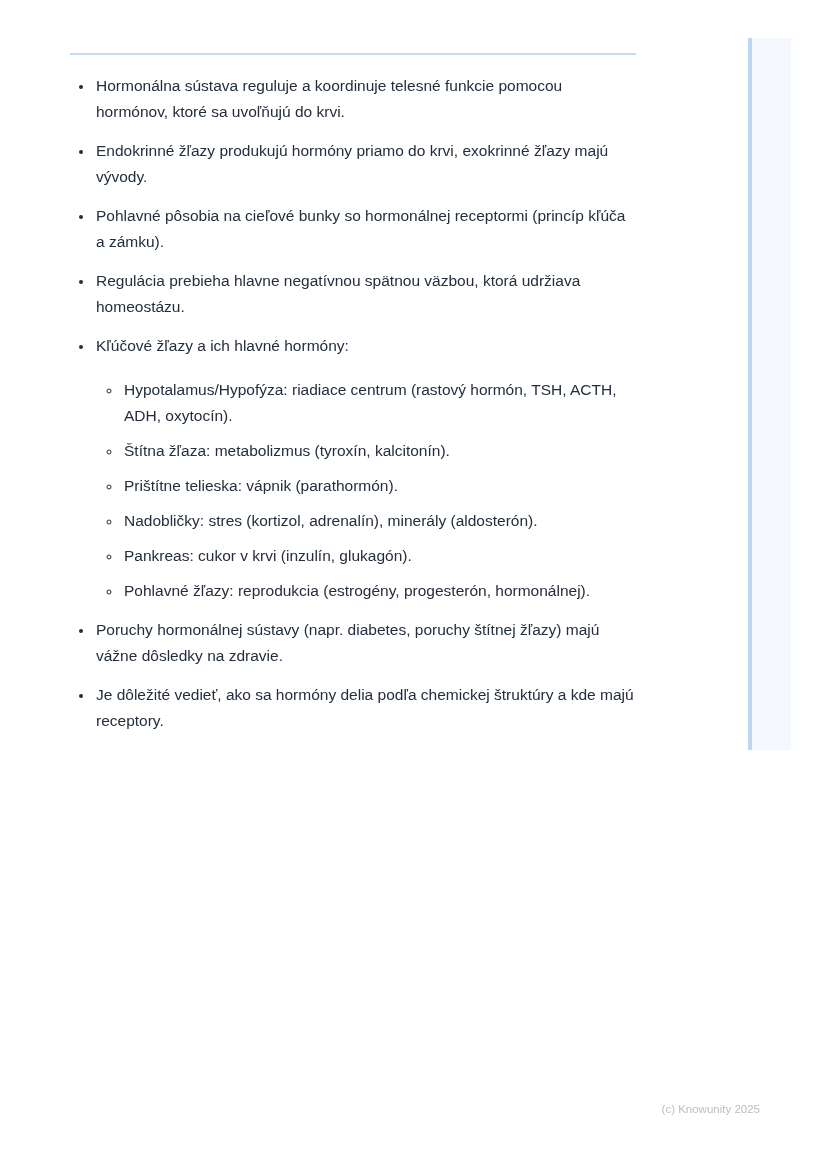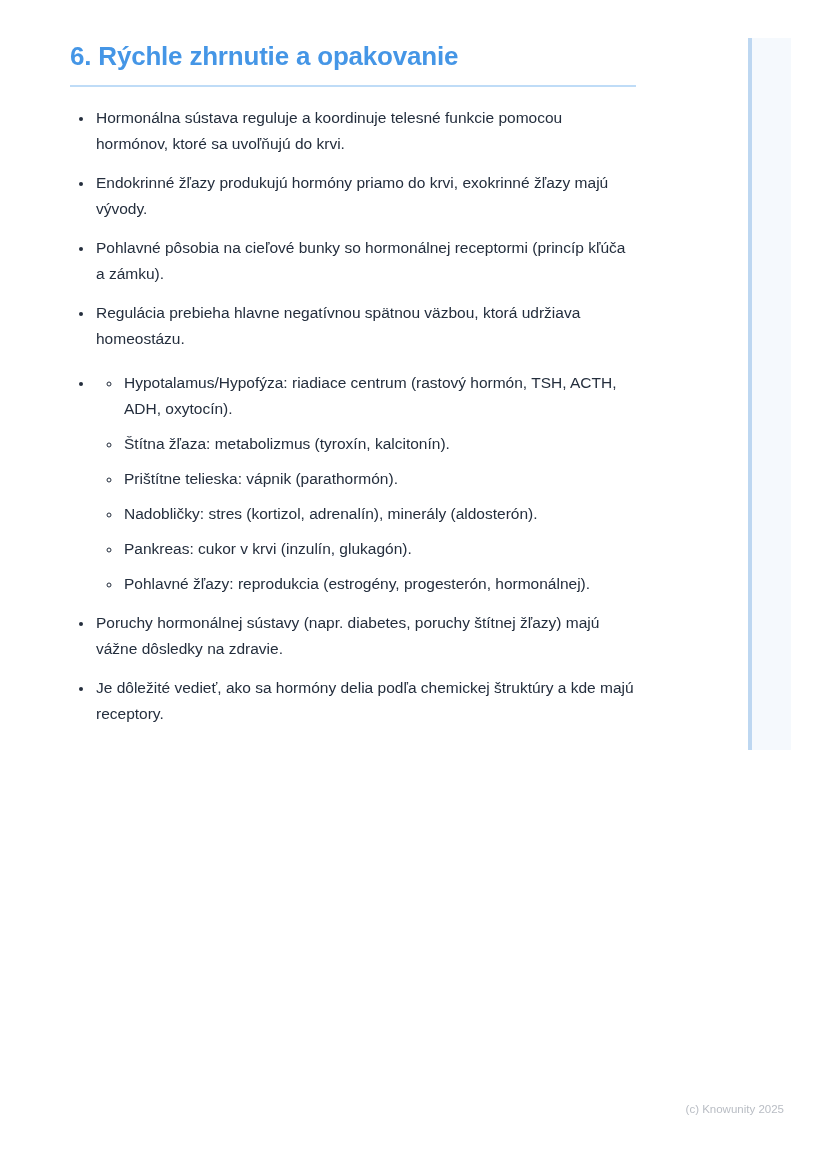--- a/index.html
+++ b/index.html
@@ -73,38 +73,37 @@
     left: 748px;
     top: 38px;
     width: 43px;
     height: 712px;
     background: var(--sidebar-fill);
     border-left: 4px solid var(--sidebar-border);
   }
   .footer-credit {
     position: absolute;
     top: 1102px;
-    right: 44px;
+    right: 68px;
     font-size: 11.5px;
     line-height: 14px;
     color: var(--footer);
   }
 </style>
 </head>
 <body>
 
 <div class="content">
-  <h1 class="page-title">6. Rýchle zhrnutie a opakovanie</h1>
   <div class="title-divider"></div>
   <ul class="main-list" id="bullet-list">
       <li><span><strong>Hormonálna sústava</strong><span> reguluje a koordinuje telesné funkcie pomocou </span><strong>hormónov</strong><span>, ktoré sa uvoľňujú do krvi.</span></span></li>
       <li><span><strong>Endokrinné žľazy</strong><span> produkujú hormóny priamo do krvi, </span><strong>exokrinné žľazy</strong><span> majú vývody.</span></span></li>
       <li><span><strong>Pohlavné</strong><span> pôsobia na </span><strong>cieľové bunky</strong><span> so hormonálnej </span><strong>receptormi</strong><span> (princíp kľúča a zámku).</span></span></li>
       <li><span><strong>Regulácia</strong><span> prebieha hlavne </span><strong>negatívnou spätnou väzbou</strong><span>, ktorá udržiava </span><strong>homeostázu</strong><span>.</span></span></li>
-      <li><ul class="sub-list">
+      <li><span><strong>Kľúčové žľazy a ich hlavné hormóny:</strong></span><ul class="sub-list">
           <li><span><strong>Hypotalamus/Hypofýza:</strong><span> riadiace centrum (rastový hormón, TSH, ACTH, ADH, oxytocín).</span></span></li>
           <li><span><strong>Štítna žľaza:</strong><span> metabolizmus (tyroxín, kalcitonín).</span></span></li>
           <li><span><strong>Prištítne telieska:</strong><span> vápnik (parathormón).</span></span></li>
           <li><span><strong>Nadobličky:</strong><span> stres (kortizol, adrenalín), minerály (aldosterón).</span></span></li>
           <li><span><strong>Pankreas:</strong><span> cukor v krvi (inzulín, glukagón).</span></span></li>
           <li><span><strong>Pohlavné žľazy:</strong><span> reprodukcia (estrogény, progesterón, hormonálnej).</span></span></li>
         </ul></li>
       <li><span><span>Poruchy hormonálnej sústavy (napr. diabetes, poruchy štítnej žľazy) majú vážne dôsledky na zdravie.</span></span></li>
       <li><span><span>Je dôležité vedieť, ako sa hormóny delia podľa chemickej štruktúry a kde majú receptory.</span></span></li>
     </ul>

